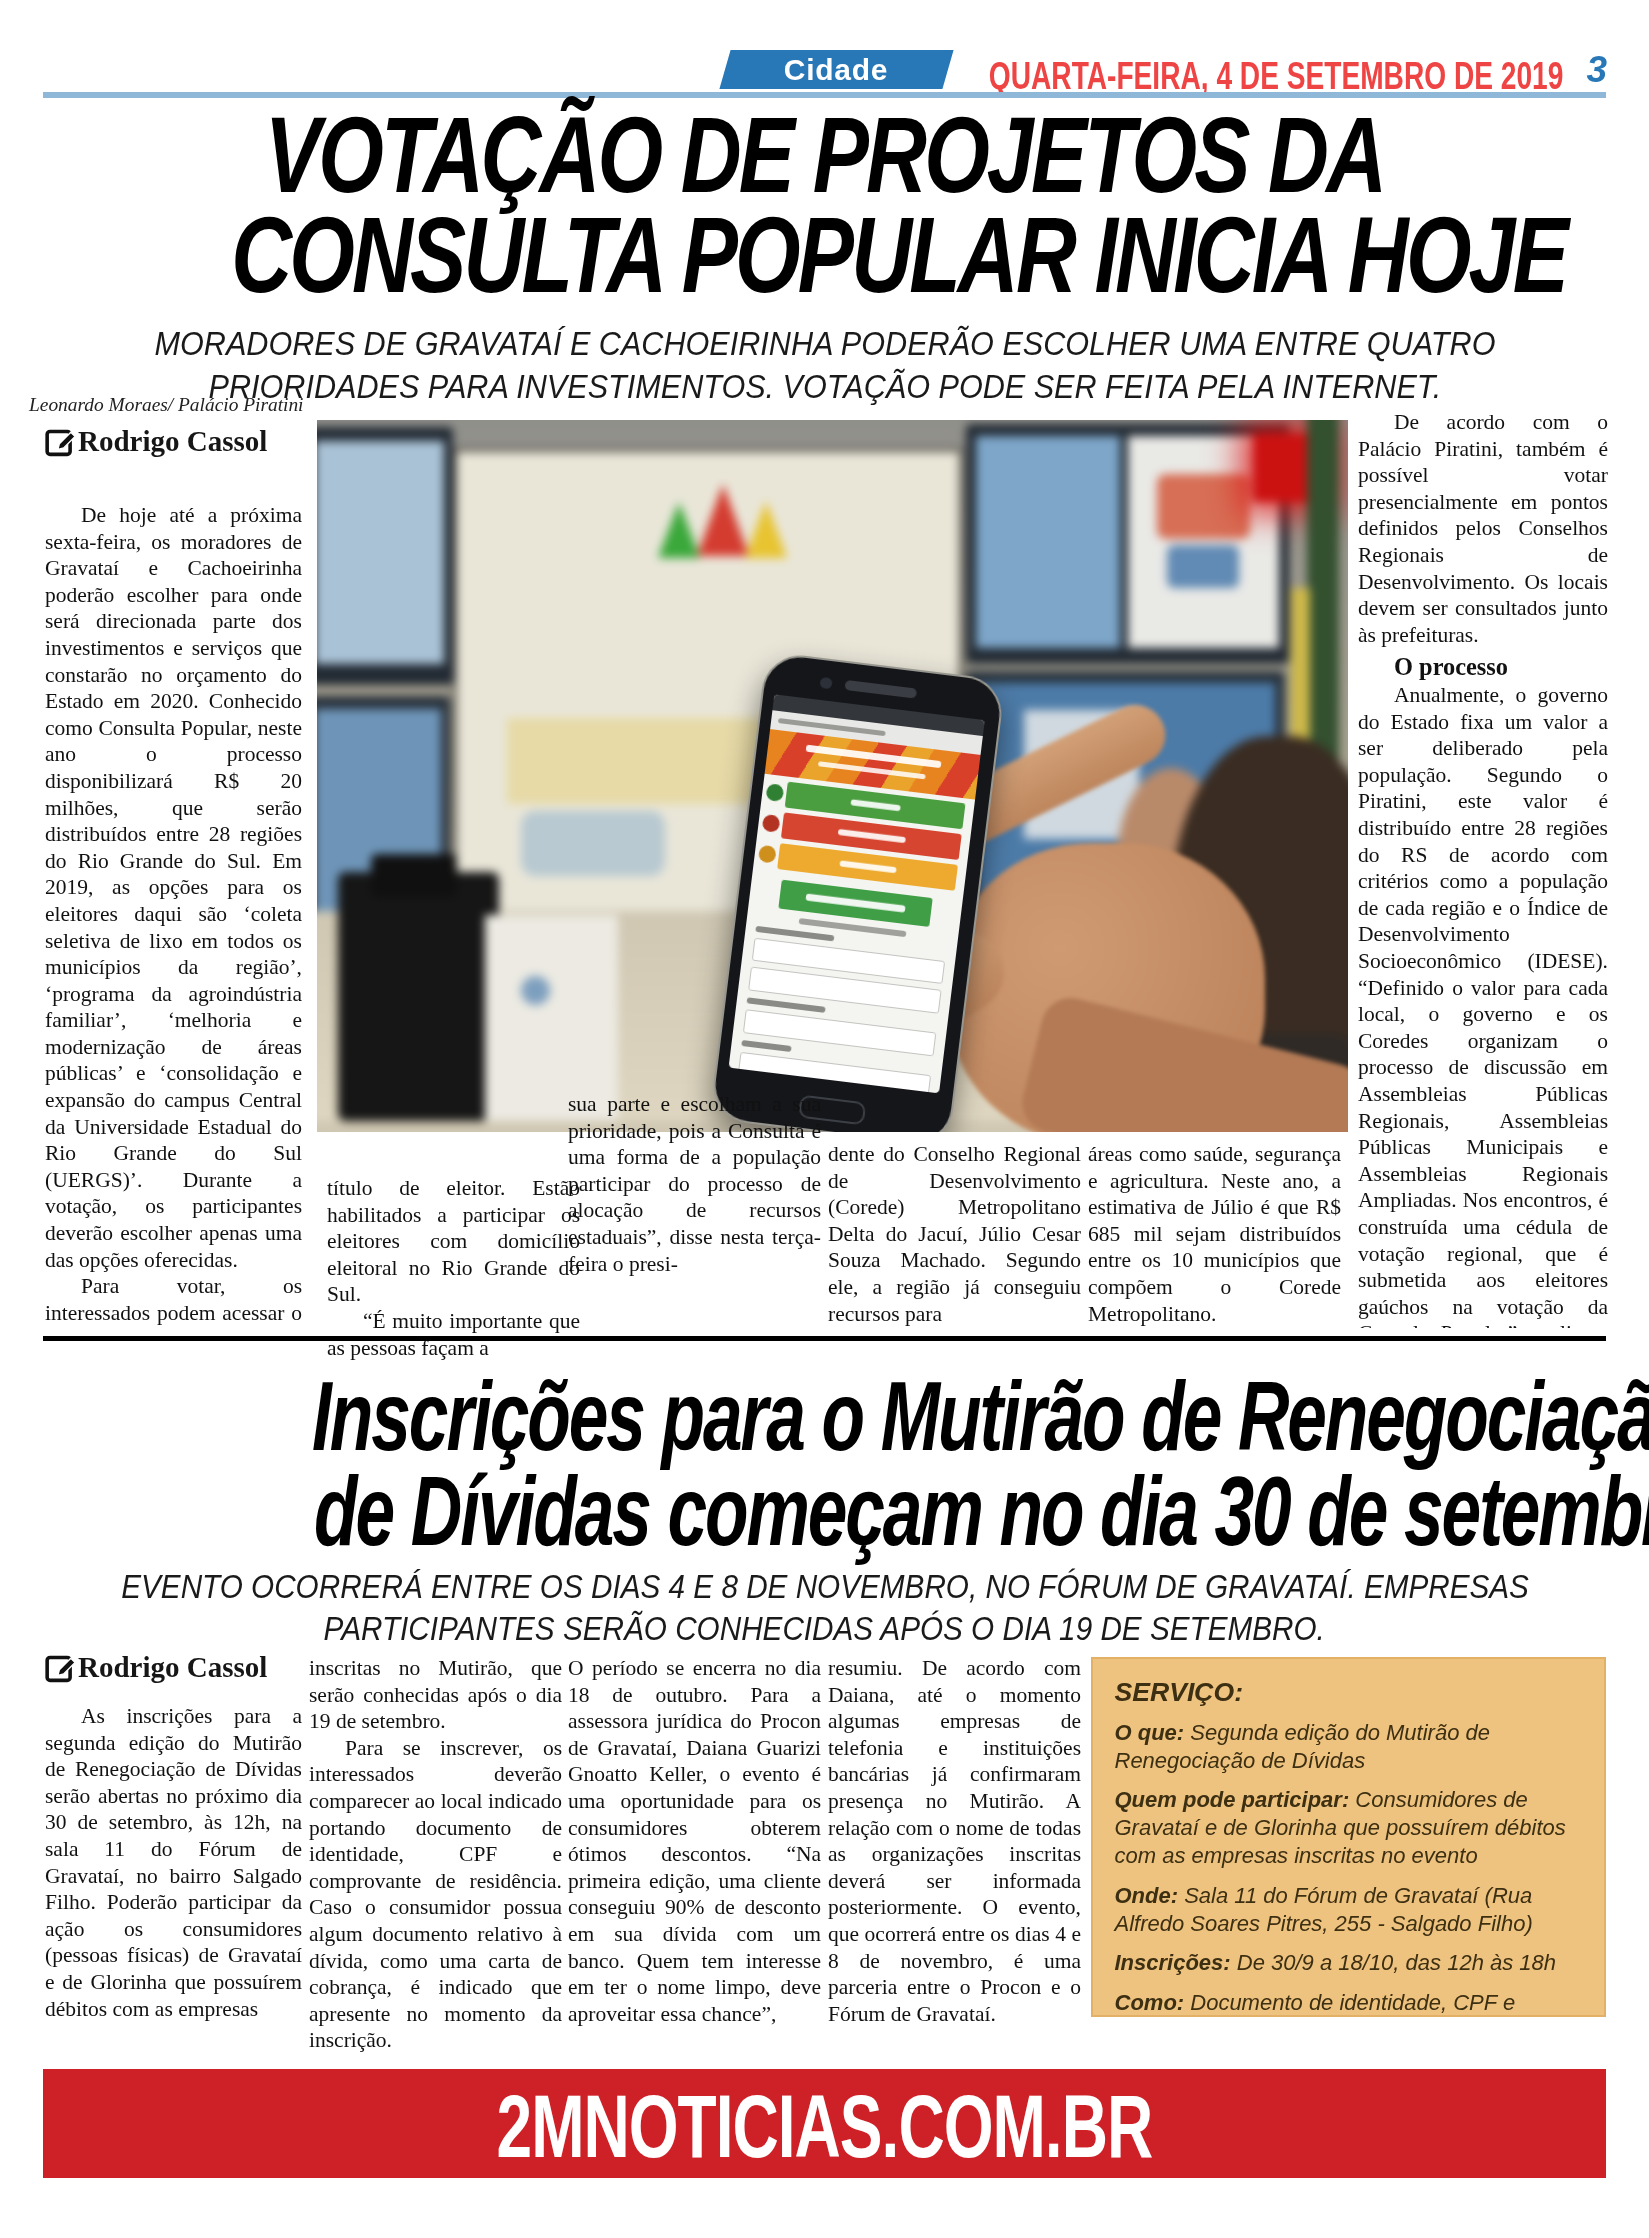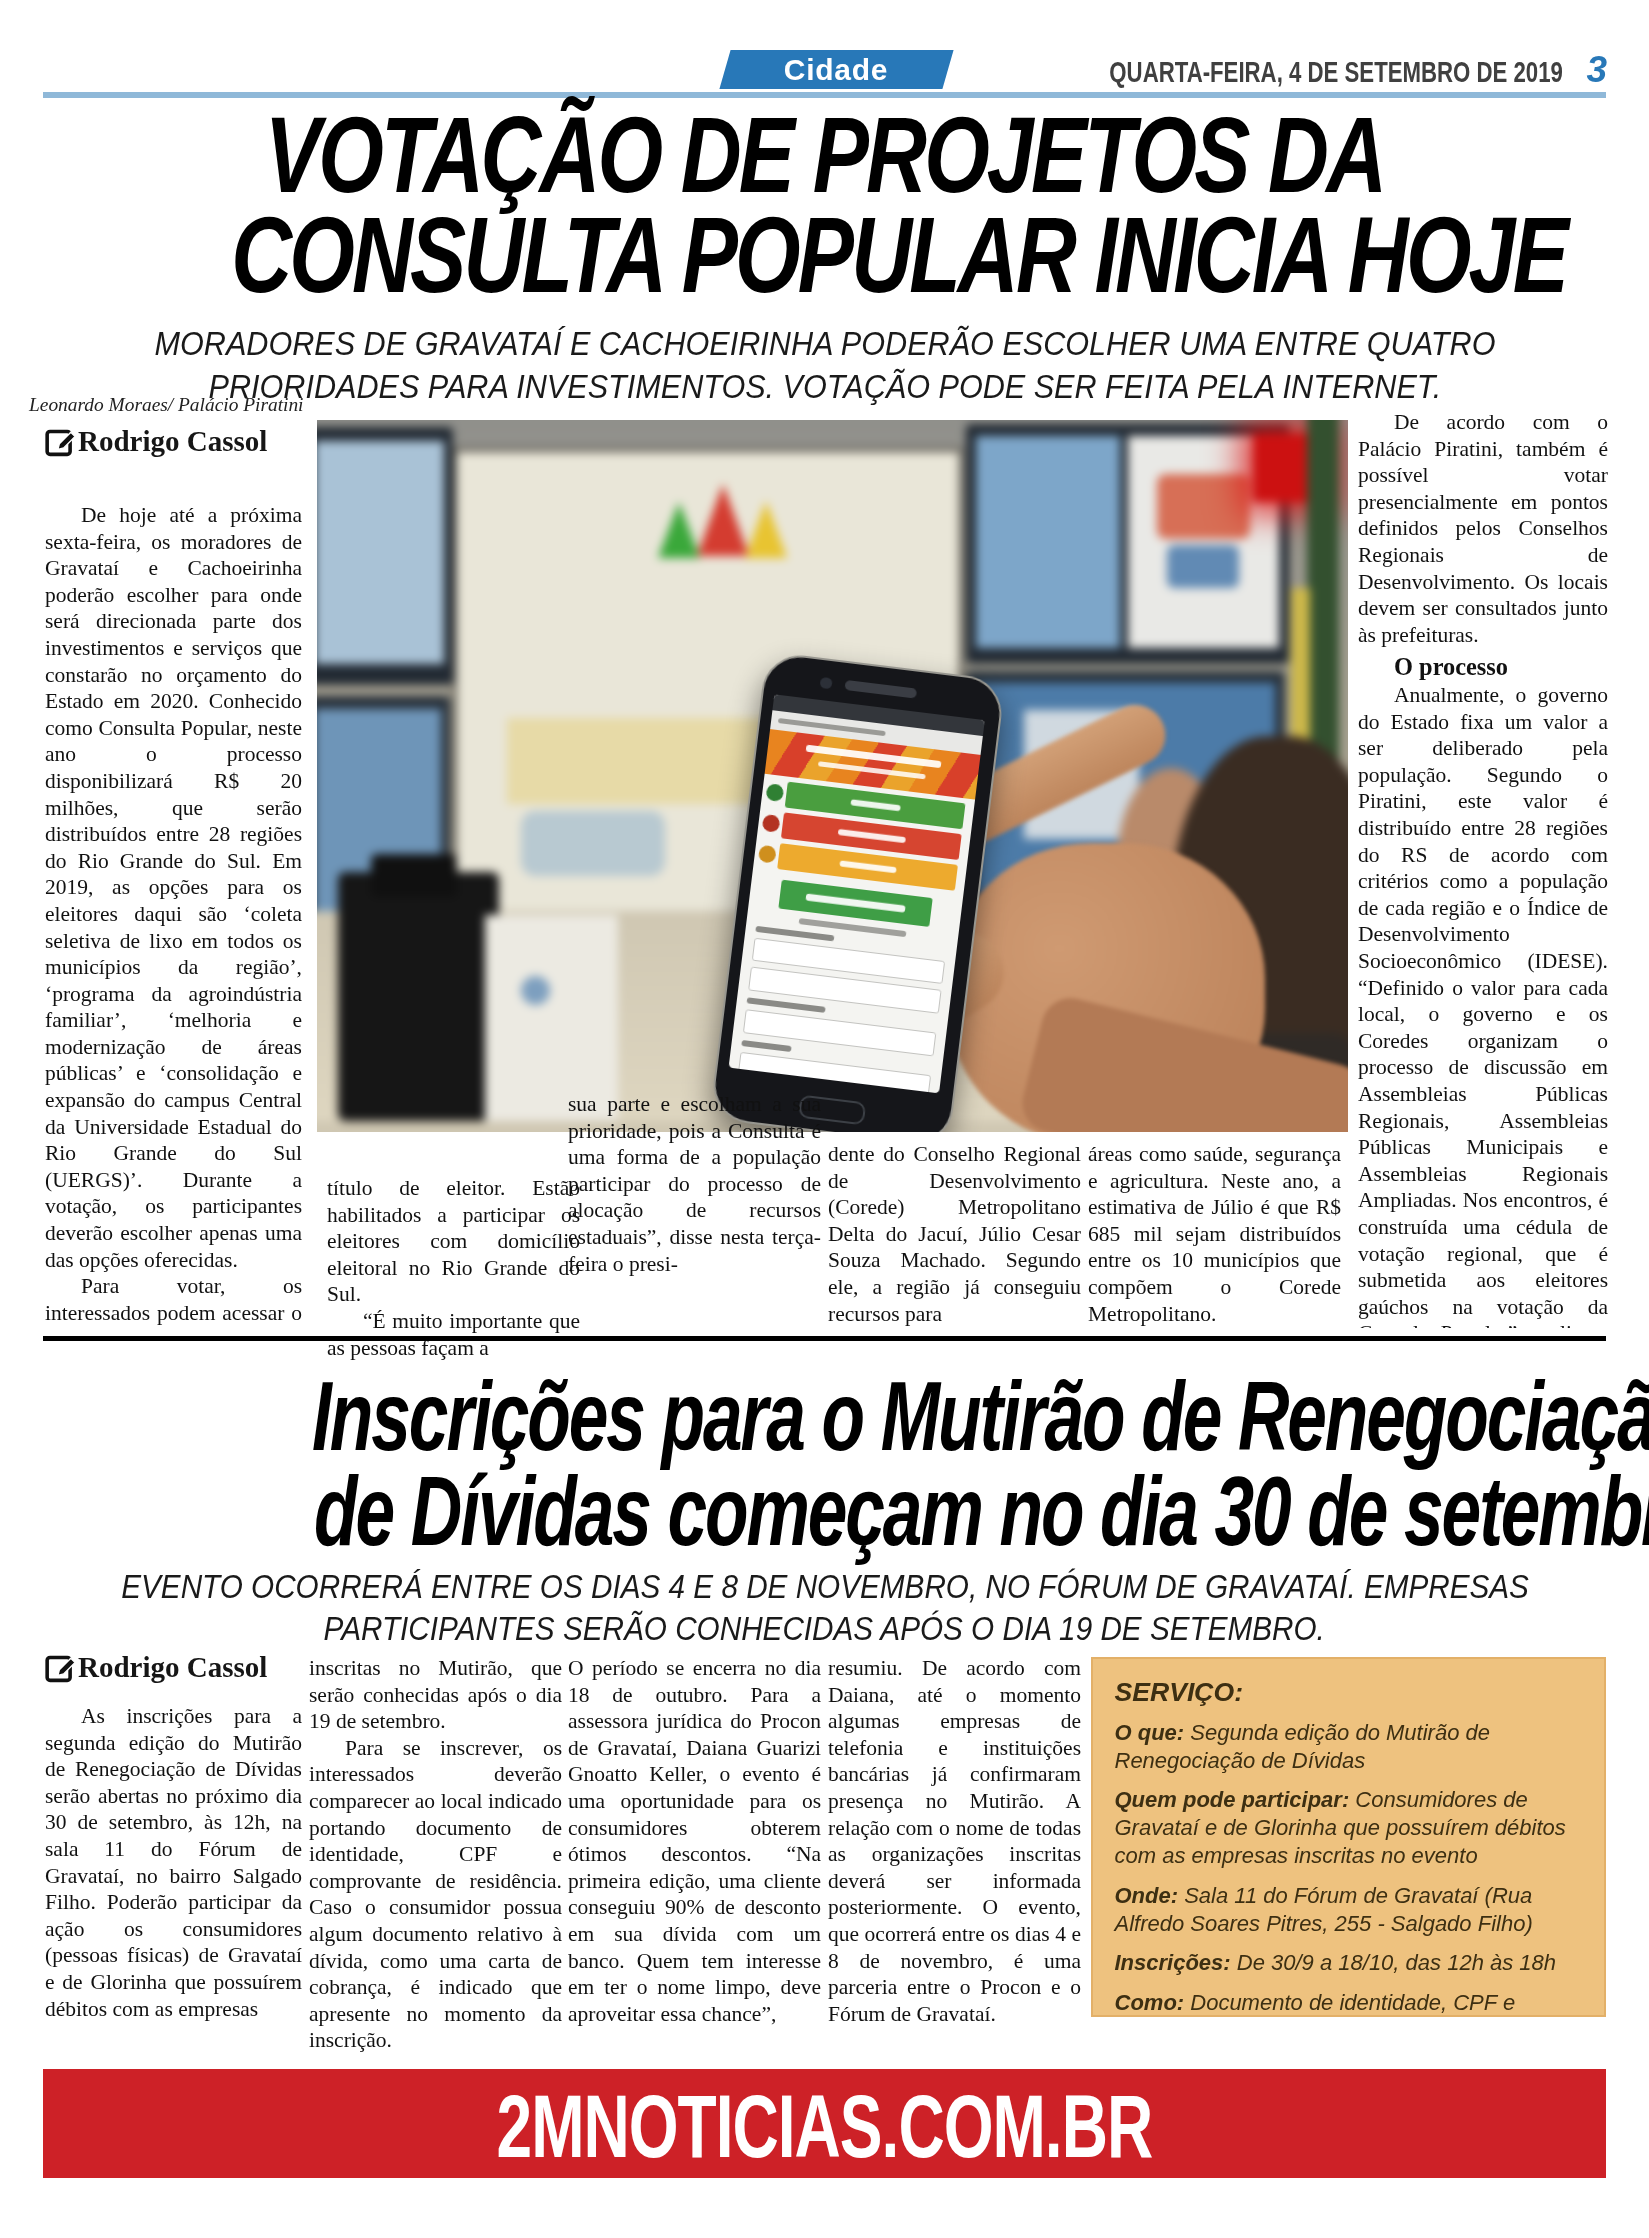--- a/index.html
+++ b/index.html
@@ -3,22 +3,22 @@
 <meta charset="utf-8">
 <style>
   html,body{margin:0;padding:0;background:#ffffff;}
   body{width:1649px;height:2239px;position:relative;font-family:"Liberation Serif",serif;color:#111;overflow:hidden;}
   .abs{position:absolute;}
   
   .section-tab{left:725px;top:50px;width:223px;height:39px;background:var(--accent-blue,#2878b8);
     transform:skewX(-16deg);display:flex;align-items:center;justify-content:center;}
   .section-tab .lbl{transform:skewX(16deg);font-family:"Liberation Sans",sans-serif;font-weight:bold;
     font-size:30px;color:#fff;letter-spacing:0.7px;}
-  .header-date{right:86px;top:55px;font-family:"Liberation Sans",sans-serif;font-weight:bold;font-size:30px;
-    color:#404040;white-space:nowrap;}
+  .header-date{right:86px;top:55px;font-family:"Liberation Sans",sans-serif;font-weight:bold;font-size:38px;
+    color:#ef4444;white-space:nowrap;}
   .header-date .inner{display:inline-block;transform:scaleX(.74);transform-origin:right center;}
   .page-num{right:42px;top:49px;font-family:"Liberation Sans",sans-serif;font-style:italic;font-weight:bold;
     font-size:37px;color:var(--accent-blue,#2878b8);}
   .header-rule{left:43px;top:92px;width:1563px;height:5.7px;background:var(--rule-blue,#8fb8d8);}
   
   .headline1{left:43px;top:105px;width:1563px;text-align:center;font-family:"Liberation Sans",sans-serif;
     font-weight:bold;font-style:italic;color:#000;}
   .headline1 .ln{line-height:100px;font-size:108px;letter-spacing:-3.6px;}
   .headline1 .ln>span{display:inline-block;transform:scaleX(.78);transform-origin:center;white-space:nowrap;}
   .subhead1{left:43px;top:322px;width:1563px;text-align:center;font-family:"Liberation Sans",sans-serif;

